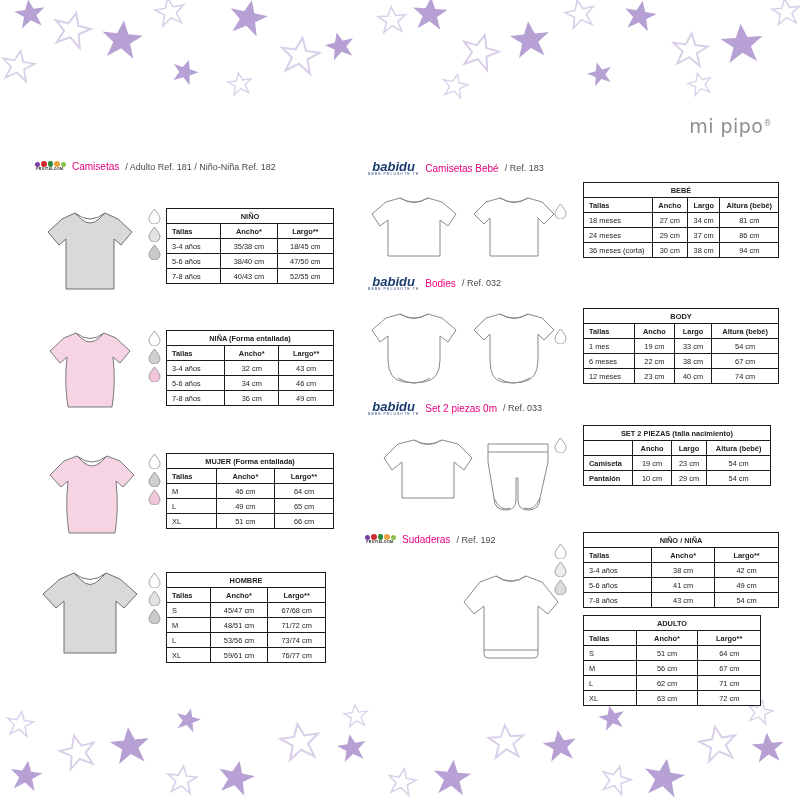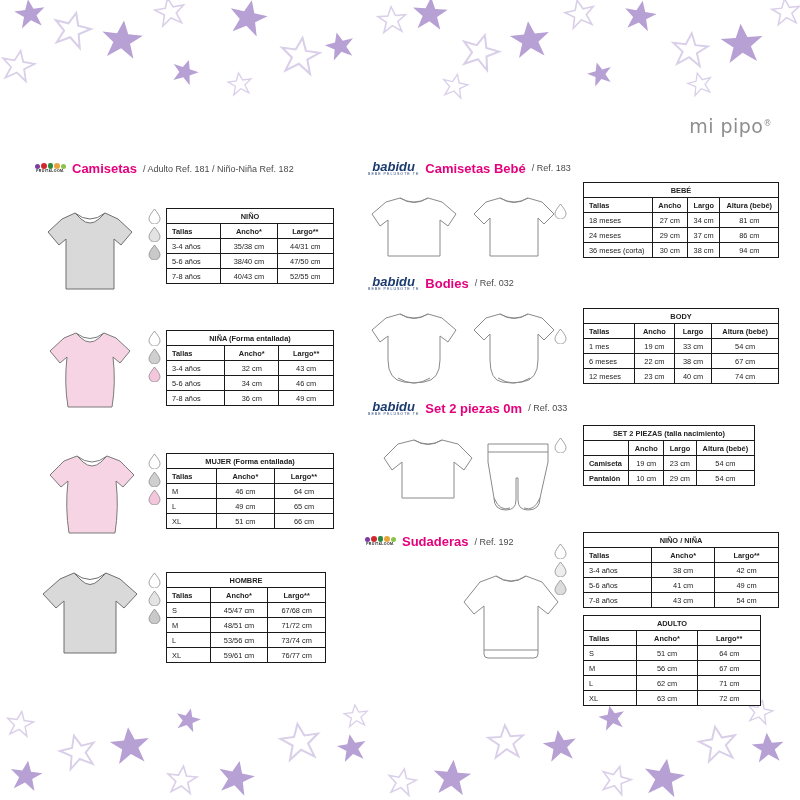--- a/index.html
+++ b/index.html
@@ -17,21 +17,21 @@
   
   .brand{
     position:absolute;top:115px;right:28px;
     font-family:"DejaVu Sans", sans-serif;
     font-size:19px;color:#8e8e8e;letter-spacing:.5px;font-weight:400;
   }
   .brand sup{font-size:8px;vertical-align:super;}
 
   
   .sec-head{position:absolute;display:flex;align-items:center;gap:6px;white-space:nowrap;}
-  .sec-title{color:#e5007d;font-size:13px;font-weight:bold;}
+  .sec-title{color:#e5007d;font-size:10px;font-weight:normal;}
   .sec-sub{color:#4a4a4a;font-size:9px;}
   .babidu{
     color:#1b3b6f;font-size:13px;font-weight:bold;font-style:italic;line-height:1;
     display:flex;flex-direction:column;align-items:center;
   }
   .babidu small{font-size:3.6px;letter-spacing:1px;font-style:normal;font-weight:normal;color:#1b3b6f;}
   .fruit{display:flex;flex-direction:column;align-items:center;line-height:1;}
   .fruit .berries{display:flex;gap:1px;align-items:flex-end;}
   .fruit .berries i{display:block;border-radius:50%;}
   .fruit small{font-size:3.6px;letter-spacing:.3px;color:#1d1d1b;font-weight:bold;margin-top:1px;}
@@ -172,21 +172,21 @@
         <th class="cap" colspan="3">NIÑO</th>
       </tr>
   <tr>
     <th class="lbl">Tallas</th>
     <th>Ancho*</th>
     <th>Largo**</th>
   </tr>
   <tr>
     <td class="lbl">3-4 años</td>
     <td>35/38 cm</td>
-    <td>44/31 cm</td>
+    <td>18/45 cm</td>
   </tr>
   <tr>
     <td class="lbl">5-6 años</td>
     <td>38/40 cm</td>
     <td>47/50 cm</td>
   </tr>
   <tr>
     <td class="lbl">7-8 años</td>
     <td>40/43 cm</td>
     <td>52/55 cm</td>
@@ -479,21 +479,21 @@
     <path d="M18 60 Q24 74 34 70" fill="none" stroke="#8a8a8a" stroke-width="1"></path>
     <path d="M64 60 Q58 74 48 70" fill="none" stroke="#8a8a8a" stroke-width="1"></path>
   </svg>
 </div>
 <div class="drops" style="left:554px;top:437px;">
   <svg class="drop" viewBox="0 0 13 16">
       <path d="M6.5 1 C9.5 5 12 8 12 10.6 A5.5 5.5 0 0 1 1 10.6 C1 8 3.5 5 6.5 1 Z" fill="#ffffff" stroke="#8a8a8a" stroke-width=".8"></path>
     </svg>
 </div>
 
-<table class="sz" style="left:583px;top:425px;width:172px;">
+<table class="sz" style="left:583px;top:425px;width:188px;">
   <tbody>
       <tr>
         <th class="cap" colspan="4">SET 2 PIEZAS (talla nacimiento)</th>
       </tr>
   <tr>
     <th class="lbl"></th>
     <th>Ancho</th>
     <th>Largo</th>
     <th>Altura (bebé)</th>
   </tr>

